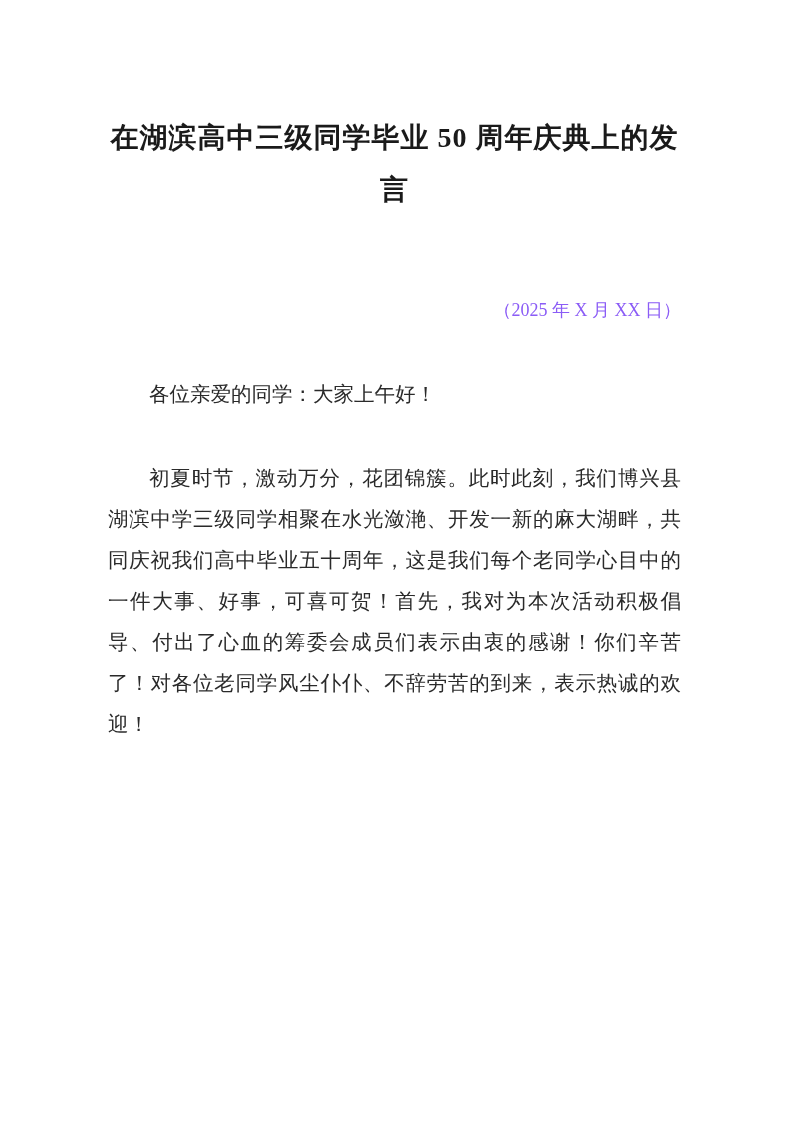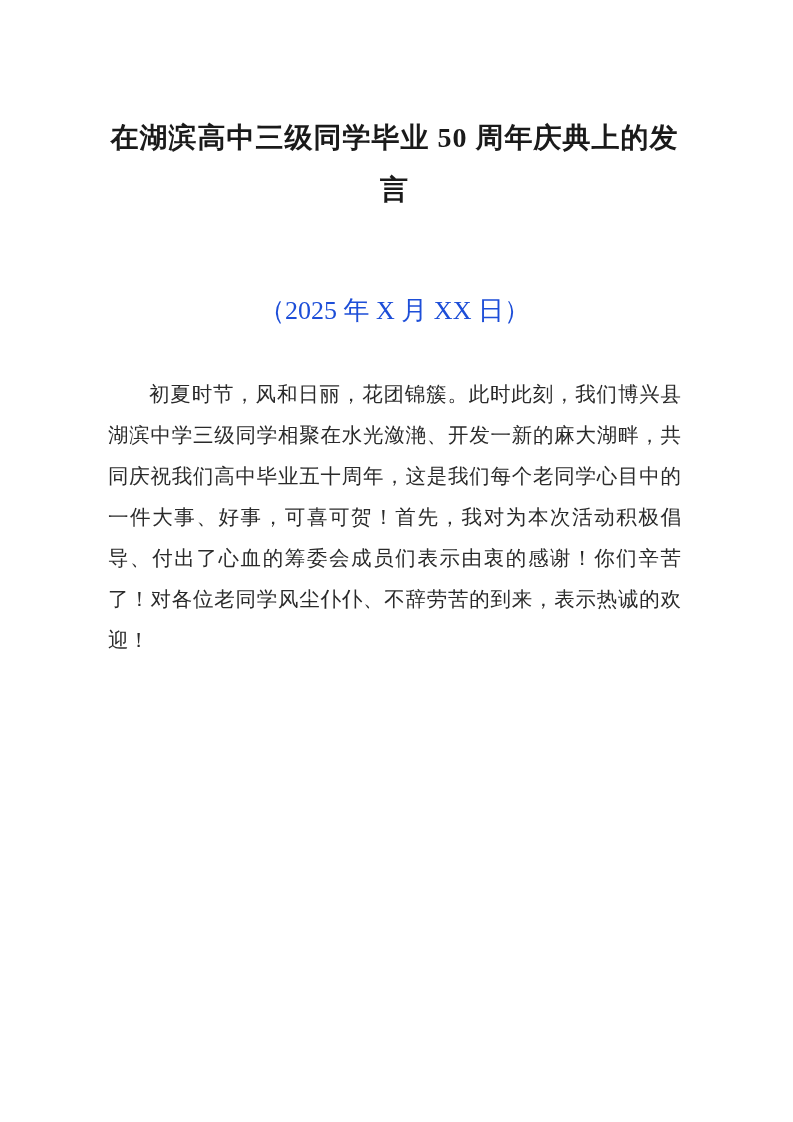--- a/index.html
+++ b/index.html
@@ -25,41 +25,42 @@
     margin: 0;
     font-size: 28px;
     line-height: 52px;
     font-weight: bold;
     text-align: center;
     letter-spacing: 1px;
     color: #1a1a1a;
   }
   .doc-date {
     margin: 74px 0 0 0;
-    font-size: 26px;
+    font-size: 18px;
     line-height: 41px;
-    text-align: center;
-    color: #1d4ed8;
+    text-align: right;
+    color: #8b5cf6;
   }
   .doc-paragraph {
     margin: 43px 0 0 0;
     font-size: 20.5px;
     line-height: 41px;
     text-align: justify;
     text-justify: inter-ideograph;
     text-indent: 2em;
     color: #2a2a2a;
   }
 </style>
 </head>
 <body>
 
 <div class="page">
   <div class="content">
     <h1 class="doc-title">在湖滨高中三级同学毕业 50 周年庆典上的发言</h1>
 
     <p class="doc-date">（2025 年 X 月 XX 日）</p>
 
+    <p class="doc-paragraph">各位亲爱的同学：大家上午好！</p>
 
-    <p class="doc-paragraph">初夏时节，风和日丽，花团锦簇。此时此刻，我们博兴县湖滨中学三级同学相聚在水光潋滟、开发一新的麻大湖畔，共同庆祝我们高中毕业五十周年，这是我们每个老同学心目中的一件大事、好事，可喜可贺！首先，我对为本次活动积极倡导、付出了心血的筹委会成员们表示由衷的感谢！你们辛苦了！对各位老同学风尘仆仆、不辞劳苦的到来，表示热诚的欢迎！</p>
+    <p class="doc-paragraph">初夏时节，激动万分，花团锦簇。此时此刻，我们博兴县湖滨中学三级同学相聚在水光潋滟、开发一新的麻大湖畔，共同庆祝我们高中毕业五十周年，这是我们每个老同学心目中的一件大事、好事，可喜可贺！首先，我对为本次活动积极倡导、付出了心血的筹委会成员们表示由衷的感谢！你们辛苦了！对各位老同学风尘仆仆、不辞劳苦的到来，表示热诚的欢迎！</p>
 
   </div>
 </div>
 
 </body></html>

